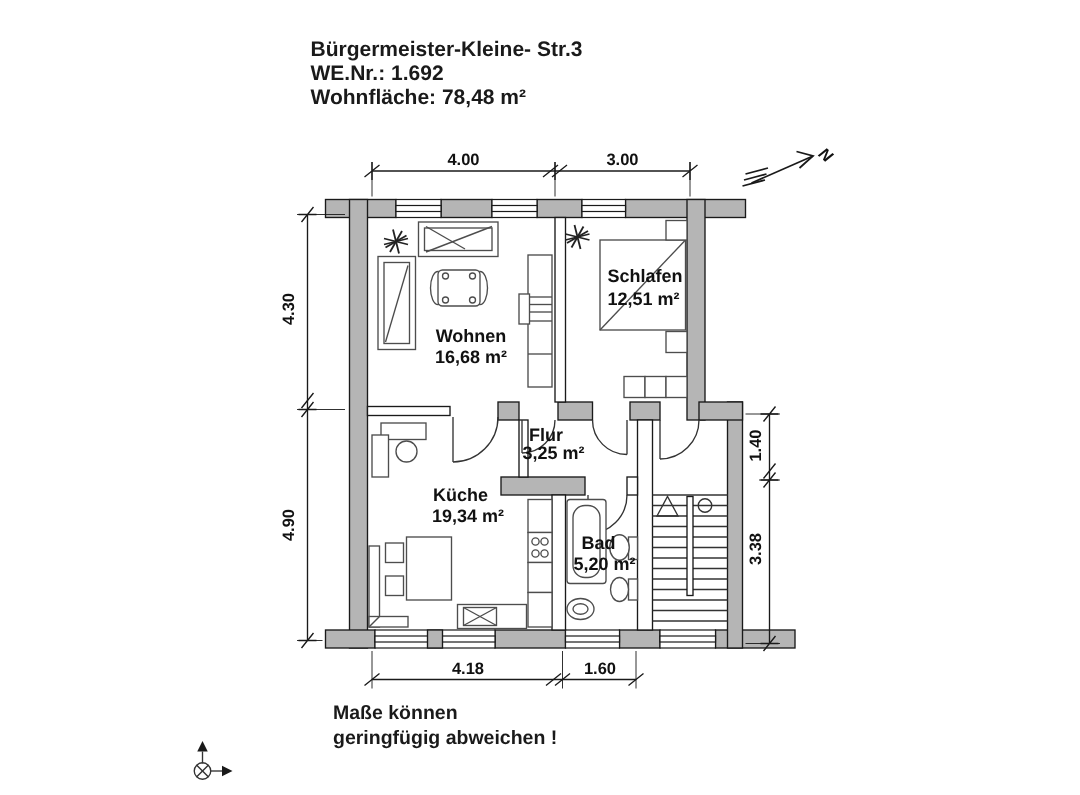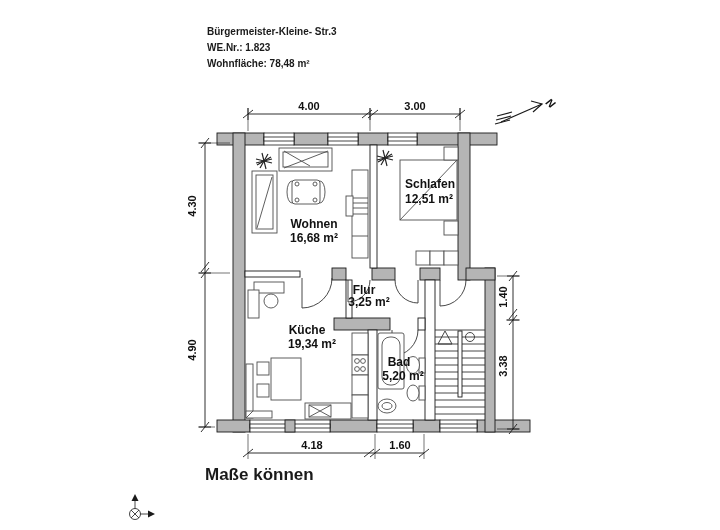--- a/index.html
+++ b/index.html
@@ -1,21 +1,21 @@
 <!DOCTYPE html>
 <html><head>
 <meta charset="utf-8">
 <style>
   html,body{margin:0;padding:0;background:#e8e8e8;}
   #canvas{position:relative;width:720px;height:530px;background:#ffffff;overflow:hidden;
           font-family:"Liberation Sans",sans-serif;}
   #plan-svg{position:absolute;left:0;top:0;}
-  .hdr{position:absolute;left:207px;top:24px;font-size:10px;font-weight:bold;
+  .hdr{position:absolute;left:207px;top:24px;font-size:14px;font-weight:bold;
        color:#1a1a1a;line-height:16px;white-space:nowrap;}
-  .note{position:absolute;left:205px;top:466px;font-size:17px;font-weight:bold;
+  .note{position:absolute;left:222px;top:466px;font-size:13px;font-weight:bold;
        color:#1a1a1a;line-height:17px;white-space:nowrap;}
   
   .w   {fill:#b5b5b5;stroke:#1a1a1a;stroke-width:0.9;}
   .iw  {fill:#ffffff;stroke:#1a1a1a;stroke-width:0.9;}
   .win {fill:#ffffff;stroke:#1a1a1a;stroke-width:0.8;}
   .f   {fill:#ffffff;stroke:#4d4d4d;stroke-width:0.9;}
   .fl  {fill:none;stroke:#4d4d4d;stroke-width:0.9;}
   .door{fill:none;stroke:#333333;stroke-width:0.9;}
   .stair{fill:none;stroke:#333333;stroke-width:0.9;}
   .dim {stroke:#1a1a1a;stroke-width:0.9;fill:none;}
@@ -29,26 +29,27 @@
   text.nlab{font-family:"Liberation Sans",sans-serif;font-size:11px;font-weight:bold;
             font-style:italic;fill:#111111;text-anchor:middle;}
 </style>
 </head>
 <body>
 
 <div id="canvas">
 
   <div class="hdr">
     <div>Bürgermeister-Kleine- Str.3</div>
-    <div>WE.Nr.: 1.823</div>
+    <div>WE.Nr.: 1.692</div>
     <div>Wohnfläche: 78,48 m²</div>
   </div>
 
   <div class="note">
     <div>Maße können</div>
+    <div>geringfügig abweichen !</div>
   </div>
 
   <svg id="plan-svg" width="720" height="530" viewBox="0 0 720 530">
 
     <g>
 
       <rect class="w" x="217" y="133" width="47" height="12"></rect>
       <rect class="w" x="294" y="133" width="34" height="12"></rect>
       <rect class="w" x="358" y="133" width="30" height="12"></rect>
       <rect class="w" x="417" y="133" width="80" height="12"></rect>

